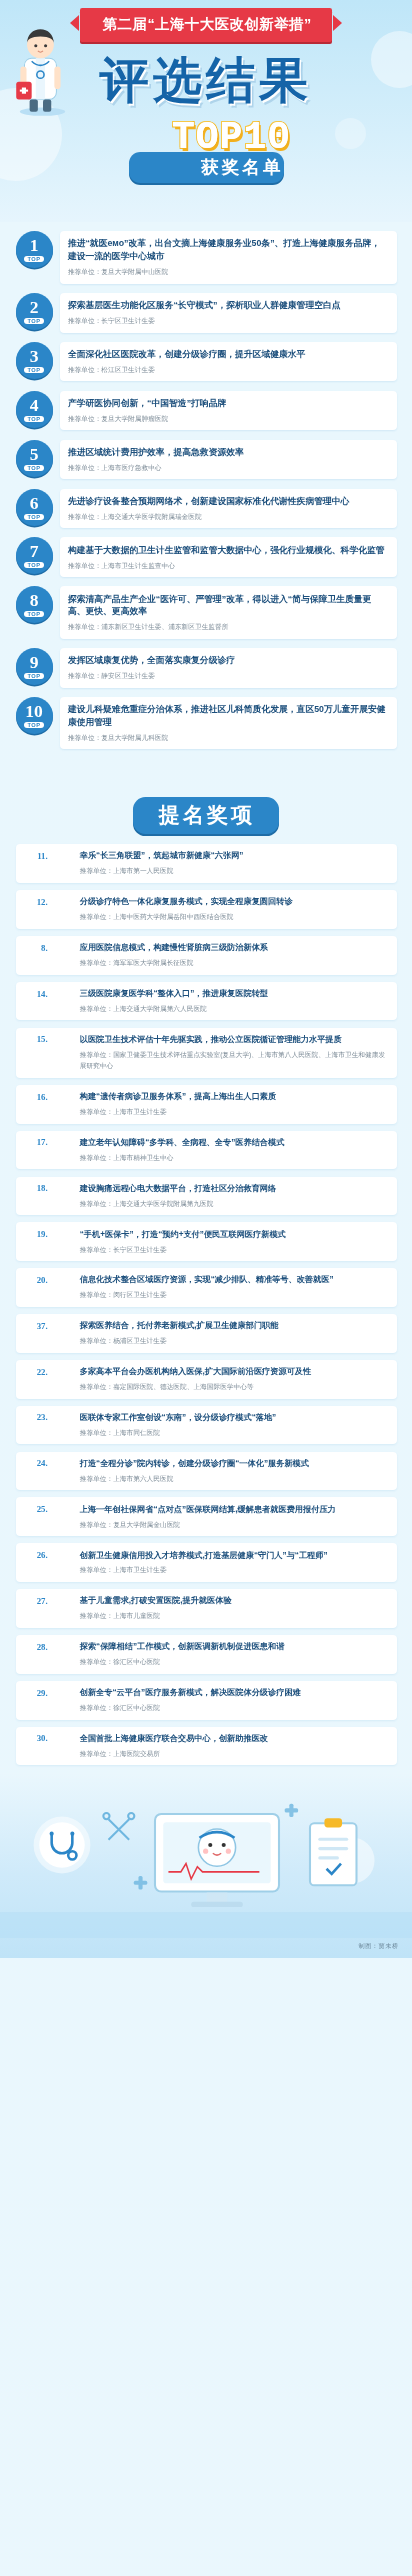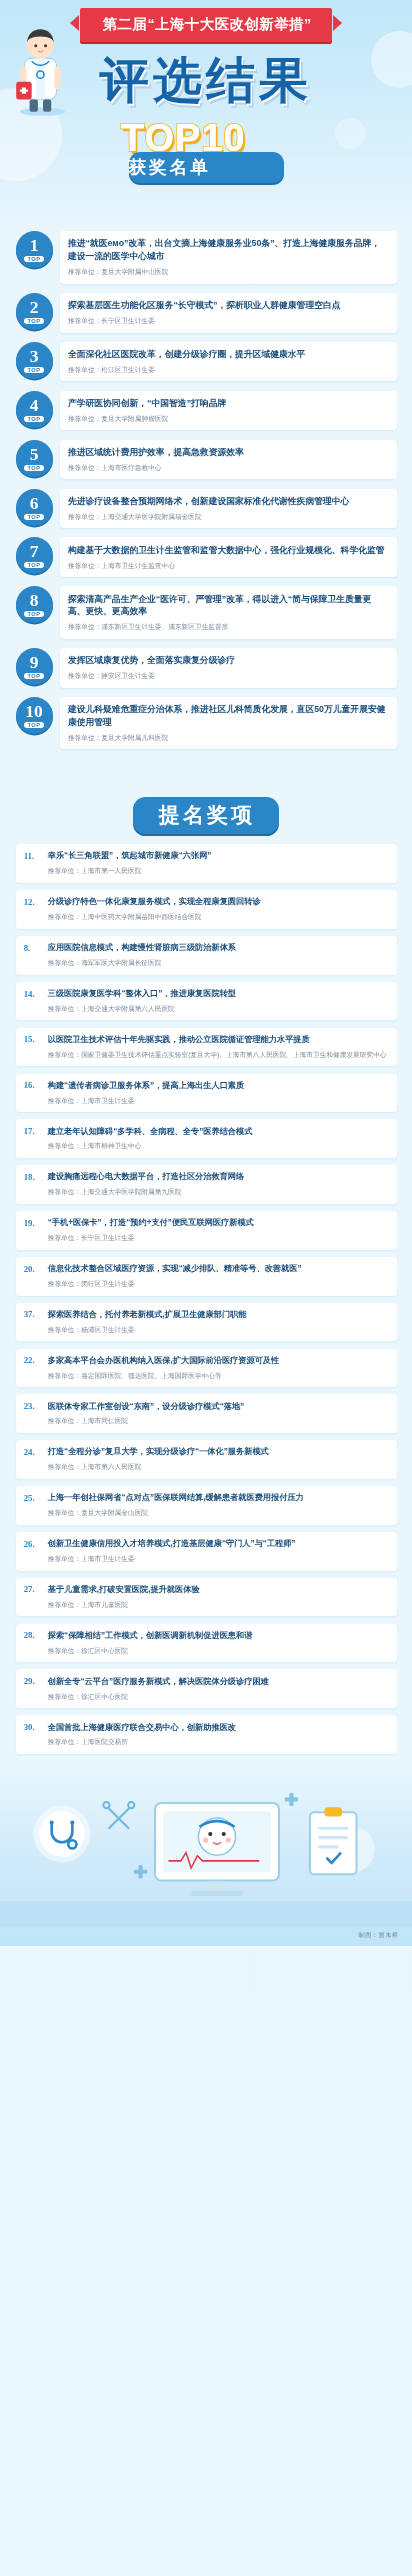--- a/index.html
+++ b/index.html
@@ -70,22 +70,23 @@
     font-weight: bold;
     color: #1564a8;
     letter-spacing: 4.1px;
     text-shadow: 1.5px 2.1px 0 #ffffff, 3.1px 3.6px 0 rgba(21,100,168,0.18);
     line-height: 1.05;
   }
 
   .top10-badge {
     margin: 12.4px auto 0 auto;
     width: 170px;
-    text-align: left;
-    position: relative;
+    text-align: right;
+    position: relative;
+    font-family: Liberation Mono, monospace;
   }
   .top10-text {
     font-size: 38px;
     font-weight: bold;
     color: #ffffff;
     letter-spacing: 1px;
     text-shadow: 0 0 0 #fff, 2.1px 2.6px 0 #f2b01e, -1px -1px 0 #f7c846;
     -webkit-text-stroke: 2.1px #f6b928;
     paint-order: stroke fill;
     line-height: 1;
@@ -212,22 +213,23 @@
     margin-bottom: 7.2px;
     box-shadow: 0 1px 2.1px rgba(43,134,200,0.10);
   }
   .nom-index {
     flex: 0 0 24px;
     font-size: 8.8px;
     font-weight: bold;
     color: #2b86c8;
     font-family: "Liberation Serif", serif;
     padding-top: 0.5px;
-  }
-  .nom-body { flex: 1 1 auto; }
+    text-align: right;
+  }
+  .nom-body { flex: 1 1 auto; margin-left: 32px; }
   .nom-title {
     font-size: 8.2px;
     font-weight: bold;
     color: #1c4f7c;
     line-height: 1.5;
     margin-bottom: 2.6px;
   }
   .nom-rec {
     font-size: 6.7px;
     color: #7b8a96;
@@ -540,21 +542,21 @@
       <div class="nom-index">23.</div>
       <div class="nom-body">
         <div class="nom-title">医联体专家工作室创设“东南”，设分级诊疗模式“落地”</div>
         <div class="nom-rec">推荐单位：上海市同仁医院</div>
       </div>
     </div>
 
     <div class="nom-row">
       <div class="nom-index">24.</div>
       <div class="nom-body">
-        <div class="nom-title">打造“全程分诊”复旦大学，实现分级诊疗“一体化”服务新模式</div>
+        <div class="nom-title">打造“全程分诊”院内转诊，创建分级诊疗圈“一体化”服务新模式</div>
         <div class="nom-rec">推荐单位：上海市第六人民医院</div>
       </div>
     </div>
 
     <div class="nom-row">
       <div class="nom-index">25.</div>
       <div class="nom-body">
         <div class="nom-title">上海一年创社保网省“点对点”医保联网结算,缓解患者就医费用报付压力</div>
         <div class="nom-rec">推荐单位：复旦大学附属金山医院</div>
       </div>

